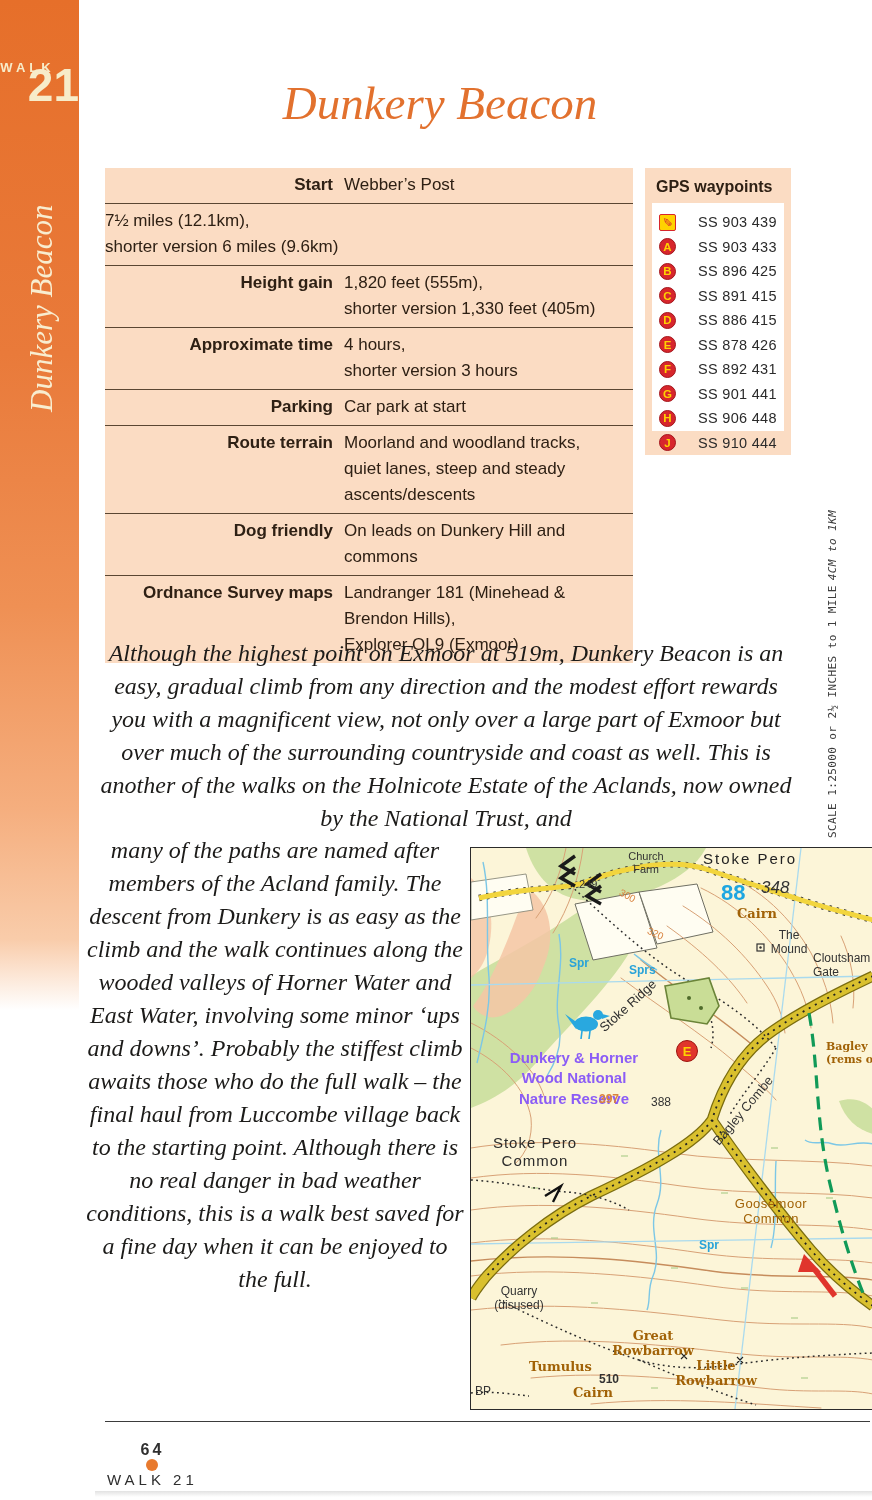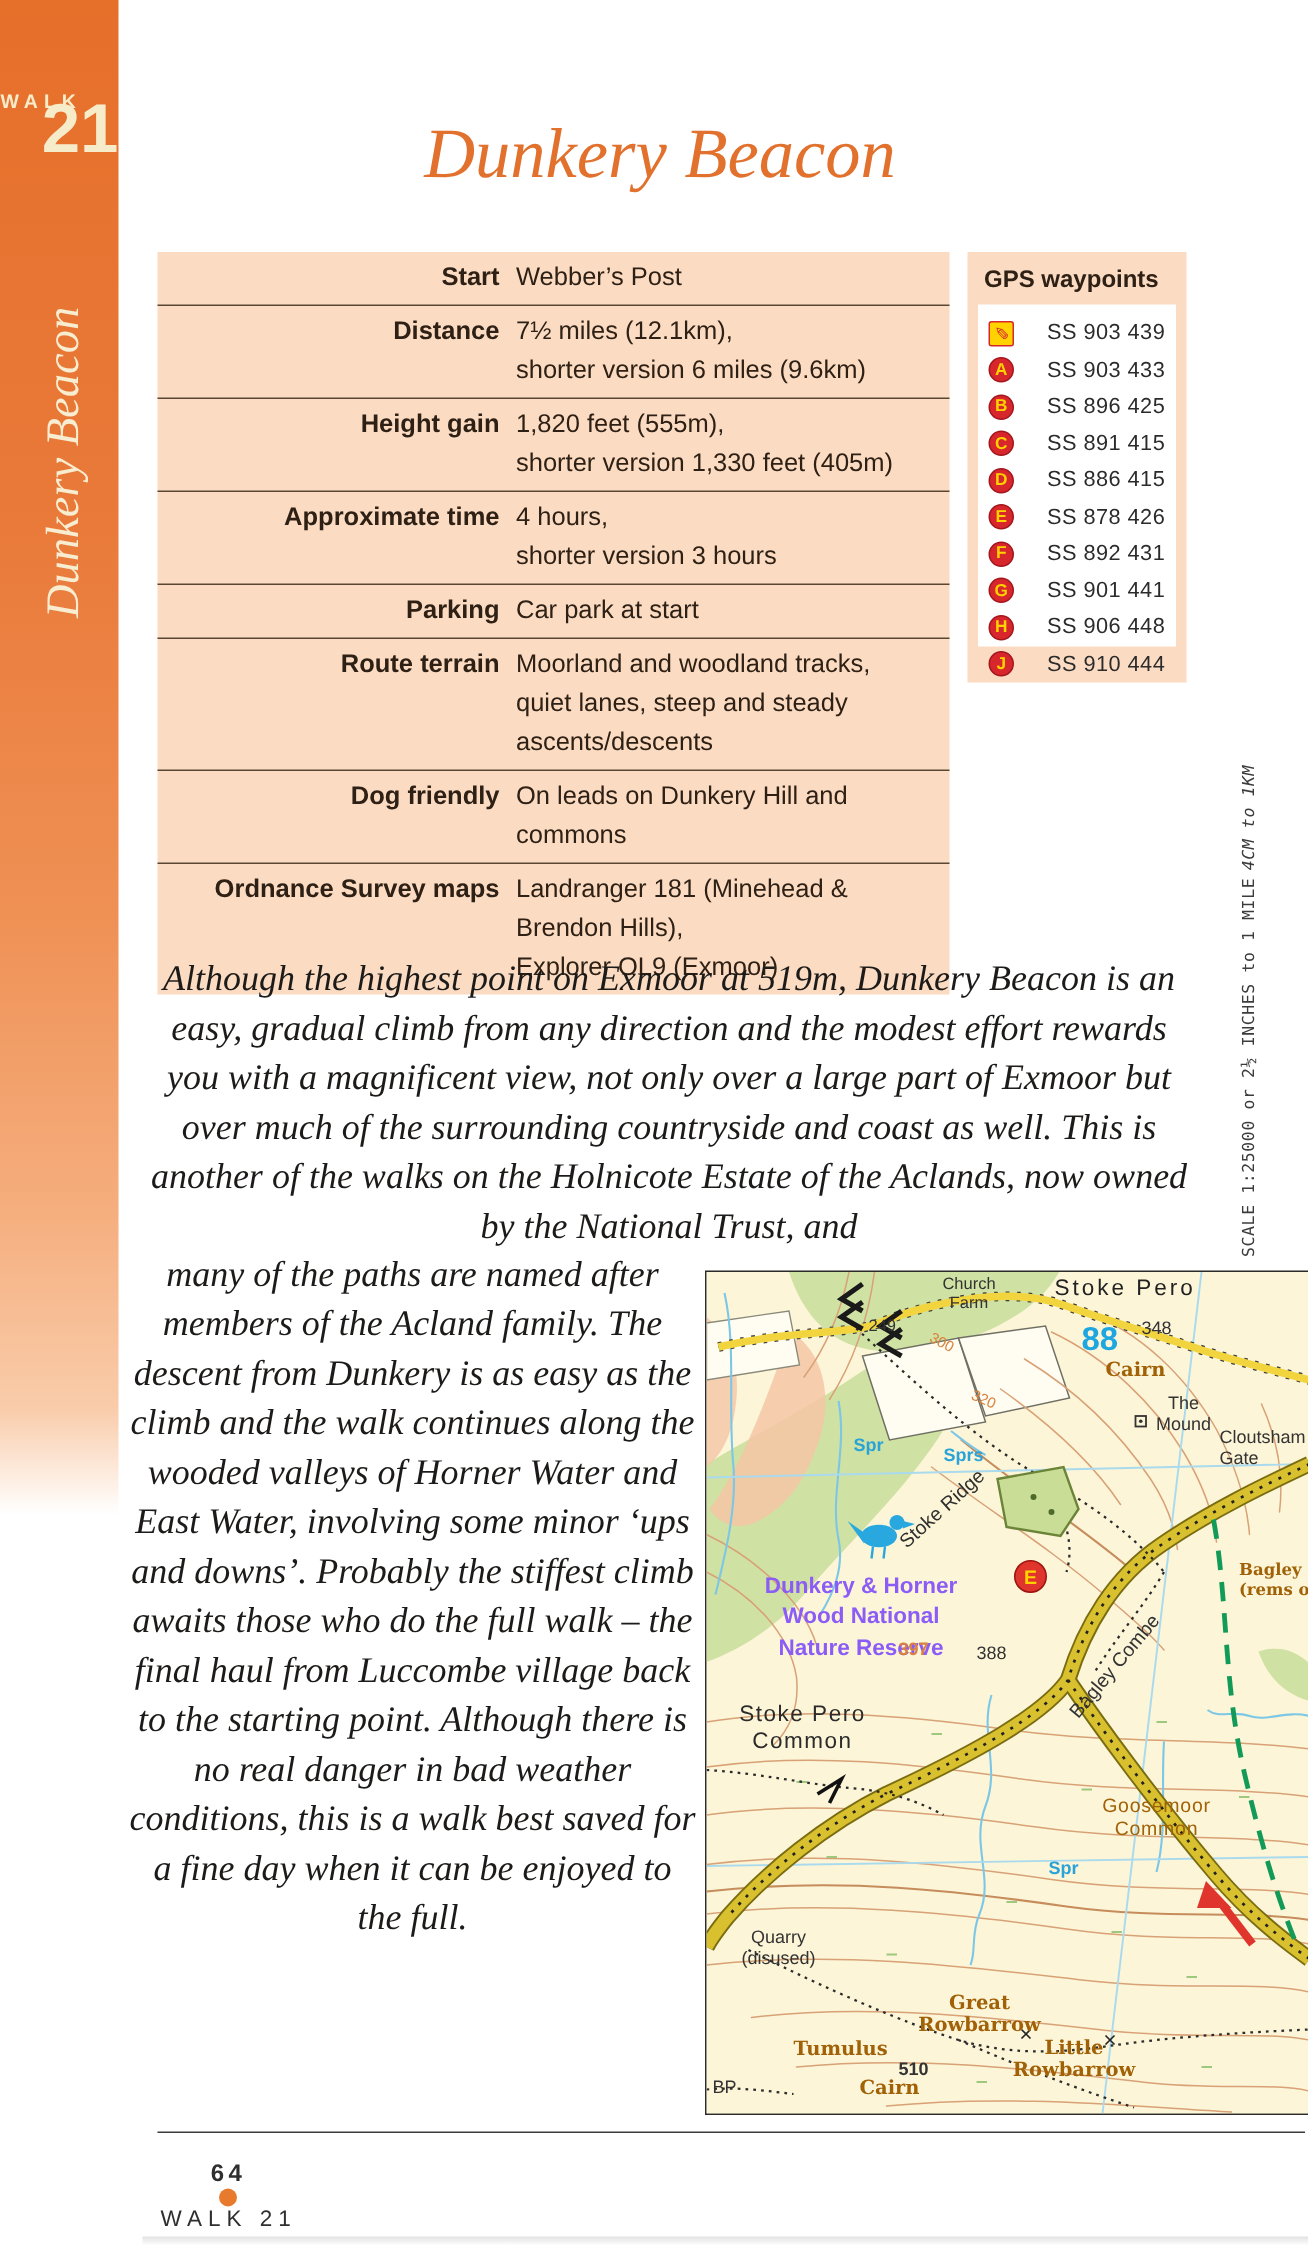--- a/index.html
+++ b/index.html
@@ -90,21 +90,20 @@
 </div>
 
 <div class="page-title">Dunkery Beacon</div>
 
 <div class="info-table">
   <div class="info-row">
       <div class="info-label">Start</div>
       <div class="info-value">Webber’s Post</div>
     </div>
   <div class="info-row">
-      <div class="info-label">Distance</div>
       <div class="info-value">7½ miles (12.1km),
 shorter version 6 miles (9.6km)</div>
     </div>
   <div class="info-row">
       <div class="info-label">Height gain</div>
       <div class="info-value">1,820 feet (555m),
 shorter version 1,330 feet (405m)</div>
     </div>
   <div class="info-row">
       <div class="info-label">Approximate time</div>
@@ -302,21 +301,21 @@
   </svg>
 
   
   <div class="ml" style="left:145px;top:2px;width:60px;">Church
 Farm</div>
   <div class="ml" style="left:232px;top:2px;font-size:15px;letter-spacing:2px;color:#222;white-space:nowrap;">Stoke Pero</div>
   <div class="ml" style="left:108px;top:30px;">249</div>
   <div class="ml orange-num" style="left:148px;top:42px;transform:rotate(28deg);font-size:10px;">300</div>
   <div class="ml orange-num" style="left:176px;top:80px;transform:rotate(24deg);font-size:10px;">320</div>
   <div class="ml" style="left:250px;top:32px;font-size:22px;font-weight:bold;color:#1ea6e1;">88</div>
-  <div class="ml" style="left:290px;top:30px;font-size:12px;">348</div>
+  <div class="ml" style="left:290px;top:30px;font-size:17px;font-style:italic;">348</div>
   <div class="ml gothic" style="left:266px;top:58px;font-size:13px;">Cairn</div>
   <div class="ml" style="left:295px;top:80px;width:46px;font-size:12px;">The
 Mound</div>
   <div class="ml" style="left:342px;top:103px;width:72px;text-align:left;font-size:12px;">Cloutsham
 Gate</div>
   <div class="ml water" style="left:98px;top:108px;font-size:12px;">Spr</div>
   <div class="ml water" style="left:158px;top:115px;font-size:12px;">Sprs</div>
   <div class="ml" style="left:112px;top:150px;width:90px;transform:rotate(-42deg);font-size:13px;color:#2e2e2e;white-space:nowrap;">Stoke Ridge</div>
   <div class="ml" style="left:22px;top:200px;width:162px;font-size:15px;font-weight:bold;color:#8b5cf6;line-height:1.35;">Dunkery &amp; Horner
 Wood National

